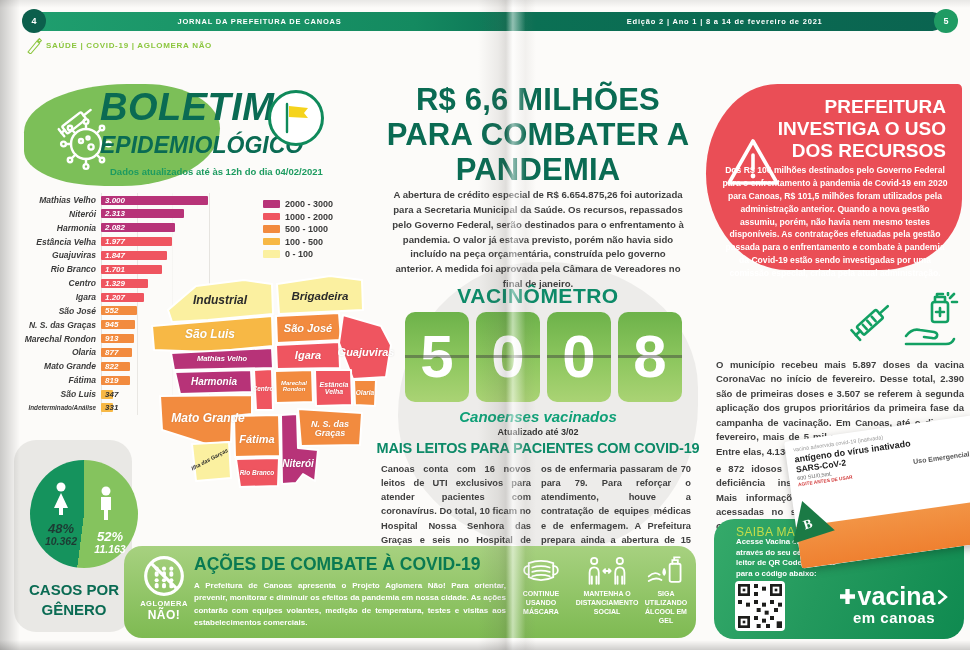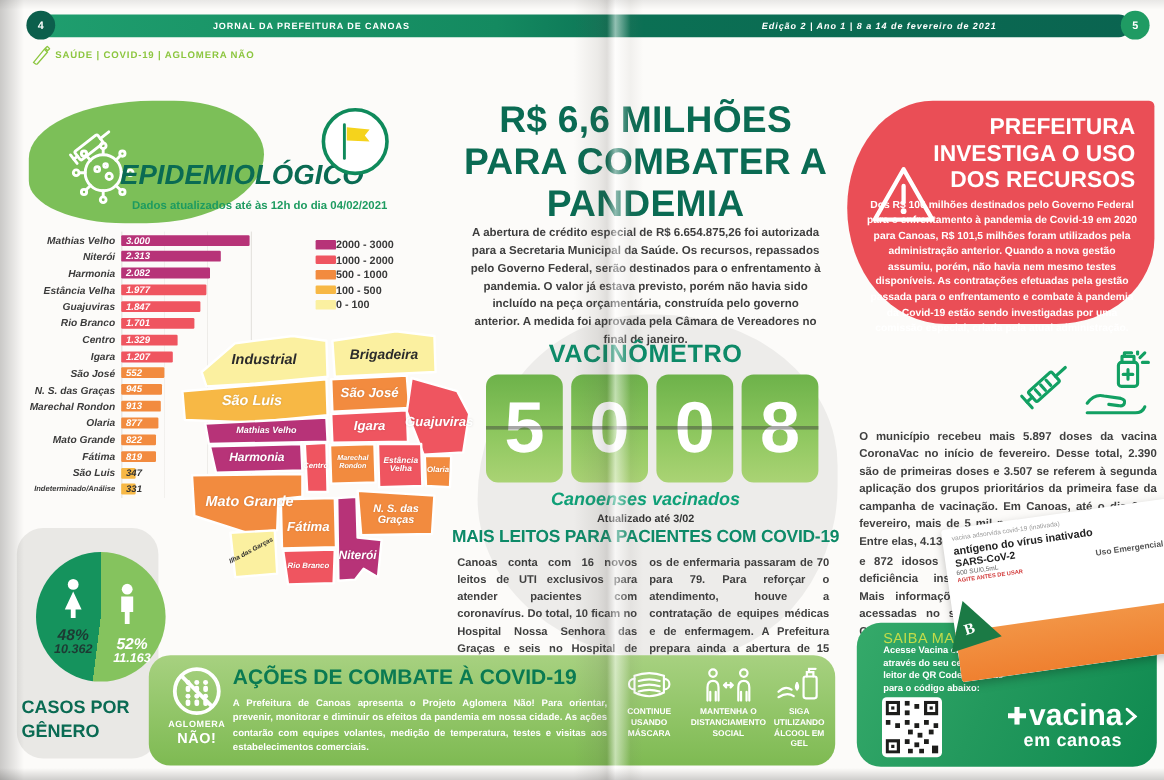--- a/index.html
+++ b/index.html
@@ -37,33 +37,33 @@
   .crow{display:flex;align-items:center;height:10px;}
   .clab{width:85px;padding-right:5px;box-sizing:border-box;text-align:right;font-size:8.5px;
         font-weight:bold;font-style:italic;color:#3b3b3b;white-space:nowrap;}
   .clab.sm{font-size:6.3px;}
   .cbarwrap{position:relative;width:112px;height:9px;}
   .cbar{position:absolute;left:0;top:0;height:9px;border-radius:1px;}
   .cval{position:absolute;left:4px;top:0;line-height:9.5px;font-size:8px;font-weight:bold;
         font-style:italic;color:#fff;white-space:nowrap;}
   .cval.dark{color:#333;text-align:center;}
   .legend{position:absolute;left:263px;top:199px;display:flex;flex-direction:column;gap:2.5px;}
-  .lrow{display:flex;align-items:center;}
+  .lrow{display:flex;align-items:center;gap:5px;}
   .lsw{width:17px;height:7.5px;border-radius:1px;}
   .llab{font-size:9px;font-weight:bold;color:#3a3a3a;}
   
   .map{position:absolute;left:148px;top:268px;width:246px;height:226px;}
   .mlab{position:absolute;transform:translate(-50%,-50%);font-weight:bold;font-style:italic;
         color:#fff;text-align:center;line-height:1.05;white-space:pre-line;text-shadow:0 0 2px rgba(0,0,0,.15);}
   .mlab.dark{color:#2b2b2b;text-shadow:none;}
   
   .graypanel{position:absolute;left:14px;top:440px;width:118px;height:192px;border-radius:22px;background:var(--graypanel);}
   .pie{position:absolute;left:30px;top:460px;width:108px;height:108px;border-radius:50%;}
   .pietxt{position:absolute;font-weight:bold;font-style:italic;line-height:1.1;text-align:center;}
-  .gtitle{position:absolute;left:18px;top:580px;width:112px;font-size:15px;
+  .gtitle{position:absolute;left:18px;top:580px;width:112px;text-align:center;font-size:15px;
         font-weight:bold;color:var(--teal_dark);line-height:1.35;}
   
   .grayblob{position:absolute;left:398px;top:262px;width:300px;height:288px;background:var(--grayblob);
         border-radius:48% 52% 45% 55%/55% 45% 52% 48%;}
   .headline{position:absolute;left:384px;top:82px;width:308px;text-align:center;font-size:31px;
         font-weight:bold;color:var(--teal_dark);line-height:1.13;letter-spacing:.2px;}
   .cbody{position:absolute;left:392px;top:188px;width:292px;text-align:center;font-size:9.6px;
         font-weight:bold;color:var(--ink);line-height:1.55;}
   .vtitle{position:absolute;left:388px;top:284px;width:300px;text-align:center;font-size:21px;
         font-weight:bold;color:var(--teal_mid);letter-spacing:.5px;}
@@ -141,21 +141,21 @@
 </head>
 <body>
 
 <div class="page">
 
   <div class="grayblob"></div>
   <div class="graypanel"></div>
 
   <div class="hbar">
     <span class="htxt" style="left:0;width:50%;">JORNAL DA PREFEITURA DE CANOAS</span>
-    <span class="htxt" style="right:0;width:46%;font-style:italic;">Edição 2 | Ano 1 | 8 a 14 de fevereiro de 2021</span>
+    <span class="htxt" style="right:8px;width:46%;">Edição 2 | Ano 1 | 8 a 14 de fevereiro de 2021</span>
   </div>
   <div class="pgcirc" style="left:22px;background:var(--circle4);">4</div>
   <div class="pgcirc" style="right:12px;background:var(--circle5);">5</div>
 
   <svg class="abs" style="left:26px;top:38px;" width="16" height="16" viewBox="0 0 16 16">
     <path d="M2,14 L11,3 l2.5,2.5 L4.5,16 Z M11.8,2.2 l1.6,-1.6 2,2 -1.6,1.6 Z" fill="none" stroke="#8cc63f" stroke-width="1.1"></path>
   </svg>
   <div class="tagline">SAÚDE | COVID-19 | AGLOMERA NÃO</div>
 
   <div class="blob"></div>
@@ -184,20 +184,21 @@
         <circle cx="45" cy="47" r="2.6"></circle>
         <circle cx="42" cy="38" r="1.5"></circle>
       <g transform="rotate(-38 30 22)">
         <rect x="16" y="17" width="24" height="9" rx="1.5"></rect>
         <line x1="40" y1="21.5" x2="49" y2="21.5"></line>
         <line x1="12" y1="21.5" x2="16" y2="21.5"></line>
           <line x1="12" y1="17" x2="12" y2="26"></line>
       </g>
     </g>
   </svg>
+  <div class="t-boletim">BOLETIM</div>
   <div class="t-epi">EPIDEMIOLÓGICO</div>
   <div class="flagcirc">
     <svg width="30" height="32" viewBox="0 0 30 32">
       <line x1="6" y1="2" x2="6" y2="30" stroke="#0f8a5b" stroke-width="2.4" stroke-linecap="round"></line>
       <path d="M8,4 L27,6 L23,11 L27,16 L8,15 Z" fill="var(--flag)"></path>
     </svg>
   </div>
   <div class="updated">Dados atualizados até às 12h do dia 04/02/2021</div>
 
   <div class="chart">

